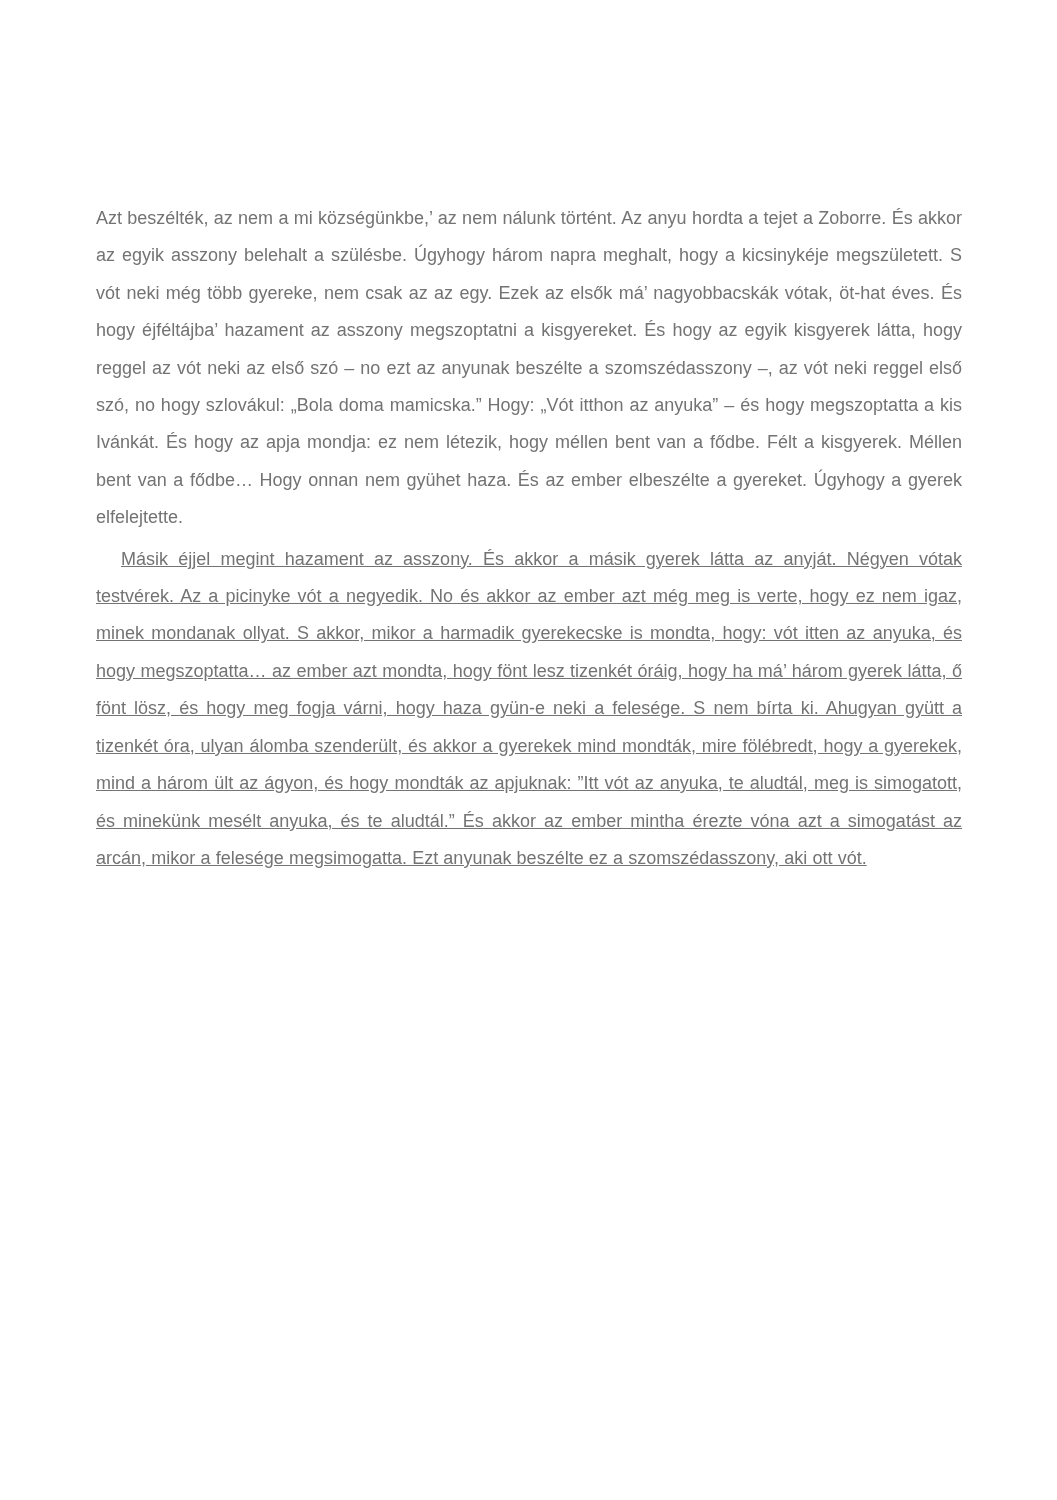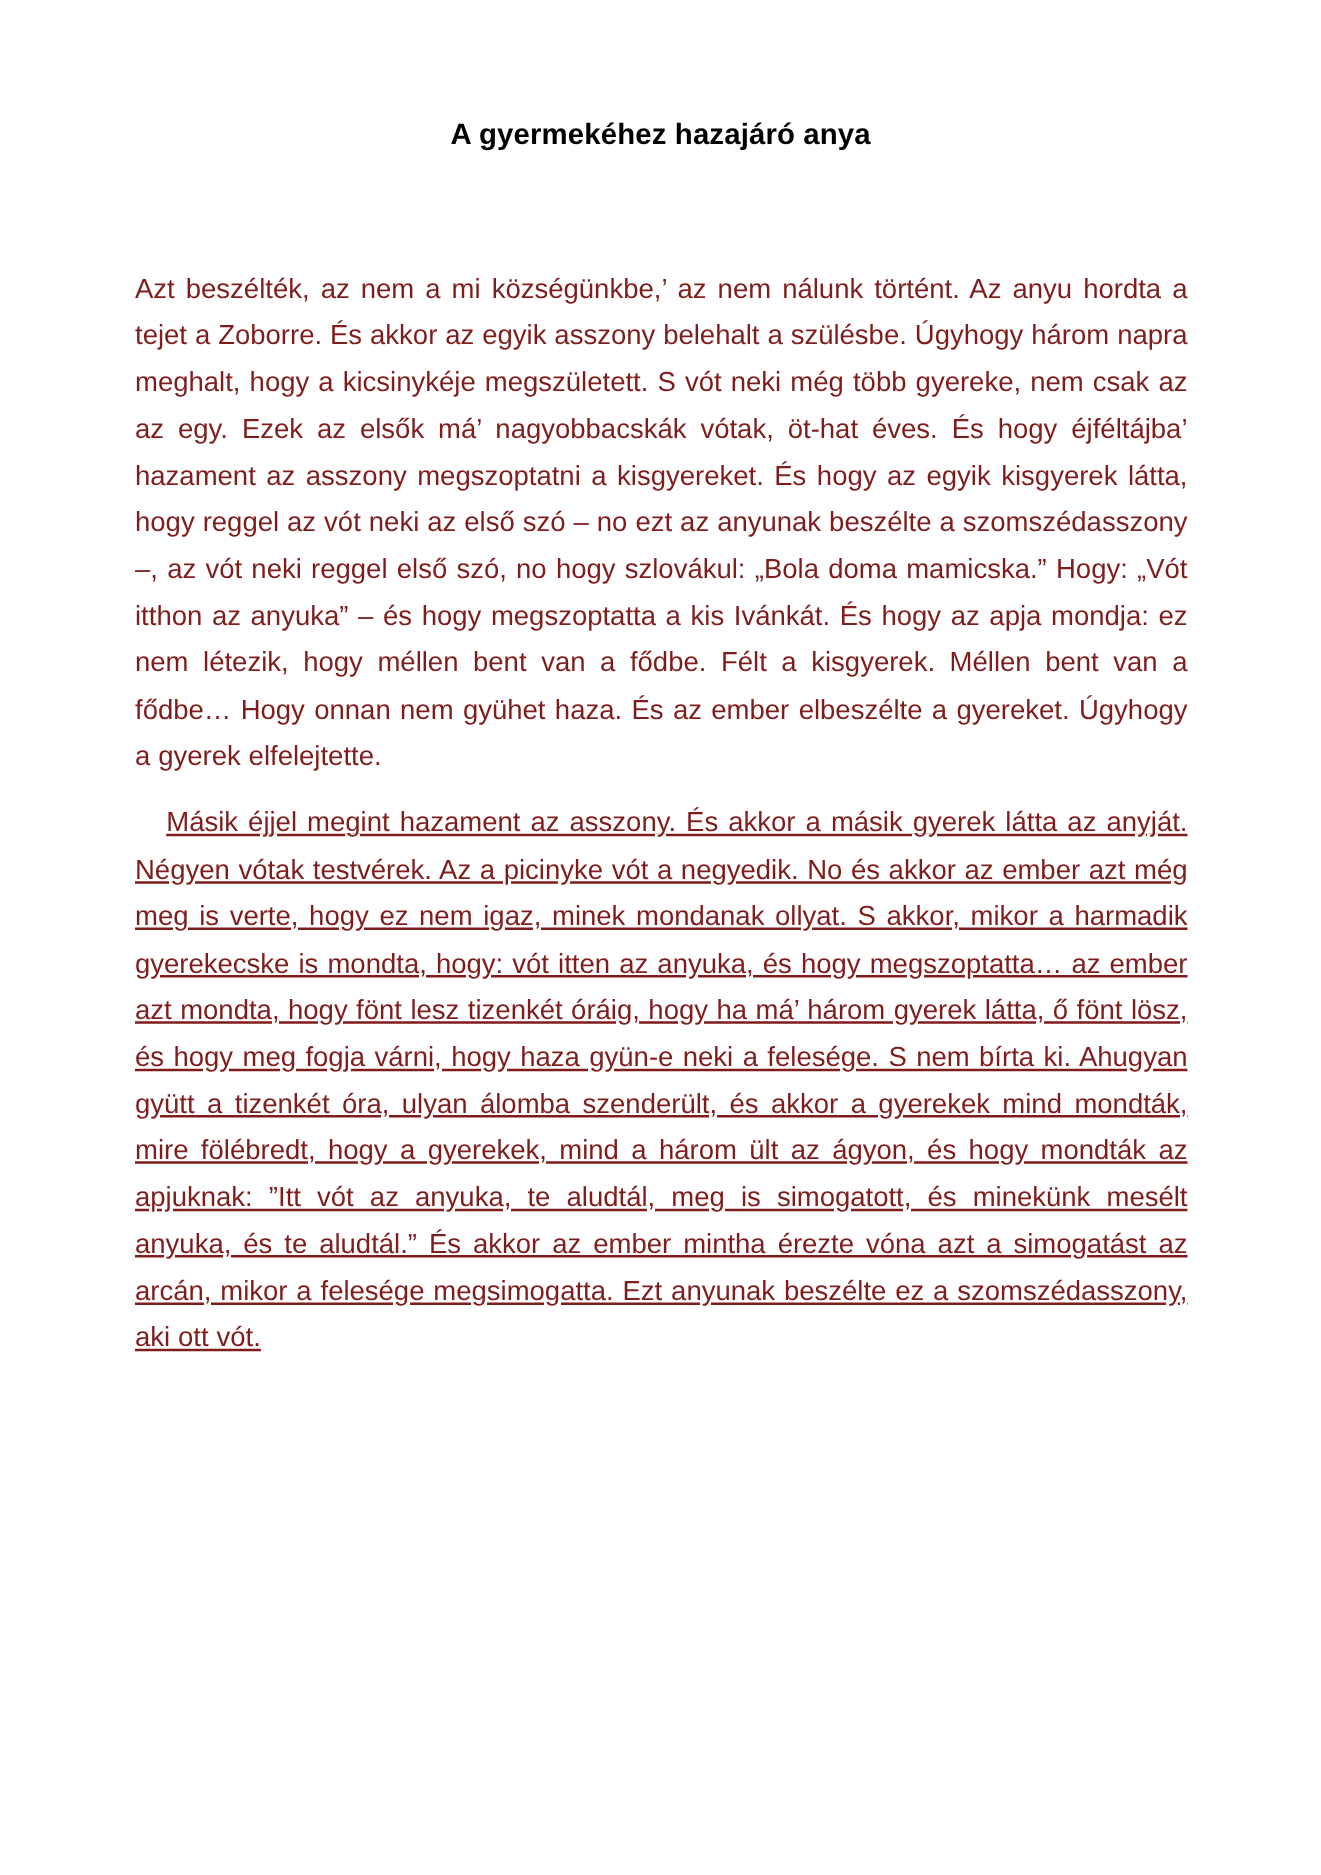--- a/index.html
+++ b/index.html
@@ -31,40 +31,39 @@
     line-height: 1.25;
     color: #000000;
   }
   .body-text {
     position: absolute;
     left: 92px;
     top: 196px;
     width: 874px;
   }
   .para {
-    margin: 16px;
-    font-size: 22px;
+    margin: 4px;
+    font-size: 18px;
     line-height: 37.4px;
     text-align: justify;
     text-justify: inter-word;
-    color: #7f1d1d;
+    color: #737373;
     word-spacing: 0.2px;
     -webkit-hyphens: none;
     hyphens: none;
   }
   .para.indent {
     text-indent: 25px;
     text-decoration: underline;
   }
 </style>
 </head>
 <body>
 
 <div class="page">
 
-  <div class="doc-title">A gyermekéhez hazajáró anya</div>
 
   <div class="body-text">
     <p class="para">Azt beszélték, az nem a mi községünkbe,’ az nem nálunk történt. Az anyu hordta a tejet a Zoborre. És akkor az egyik asszony belehalt a szülésbe. Úgyhogy három napra meghalt, hogy a kicsinykéje megszületett. S vót neki még több gyereke, nem csak az az egy. Ezek az elsők má’ nagyobbacskák vótak, öt-hat éves. És hogy éjféltájba’ hazament az asszony megszoptatni a kisgyereket. És hogy az egyik kisgyerek látta, hogy reggel az vót neki az első szó – no ezt az anyunak beszélte a szomszédasszony –, az vót neki reggel első szó, no hogy szlovákul: „Bola doma mamicska.” Hogy: „Vót itthon az anyuka” – és hogy megszoptatta a kis Ivánkát. És hogy az apja mondja: ez nem létezik, hogy méllen bent van a fődbe. Félt a kisgyerek. Méllen bent van a fődbe… Hogy onnan nem gyühet haza. És az ember elbeszélte a gyereket. Úgyhogy a gyerek elfelejtette.</p>
     <p class="para indent">Másik éjjel megint hazament az asszony. És akkor a másik gyerek látta az anyját. Négyen vótak testvérek. Az a picinyke vót a negyedik. No és akkor az ember azt még meg is verte, hogy ez nem igaz, minek mondanak ollyat. S akkor, mikor a harmadik gyerekecske is mondta, hogy: vót itten az anyuka, és hogy megszoptatta… az ember azt mondta, hogy fönt lesz tizenkét óráig, hogy ha má’ három gyerek látta, ő fönt lösz, és hogy meg fogja várni, hogy haza gyün-e neki a felesége. S nem bírta ki. Ahugyan gyütt a tizenkét óra, ulyan álomba szenderült, és akkor a gyerekek mind mondták, mire fölébredt, hogy a gyerekek, mind a három ült az ágyon, és hogy mondták az apjuknak: ”Itt vót az anyuka, te aludtál, meg is simogatott, és minekünk mesélt anyuka, és te aludtál.” És akkor az ember mintha érezte vóna azt a simogatást az arcán, mikor a felesége megsimogatta. Ezt anyunak beszélte ez a szomszédasszony, aki ott vót.</p>
   </div>
 
 </div>
 
 </body></html>

